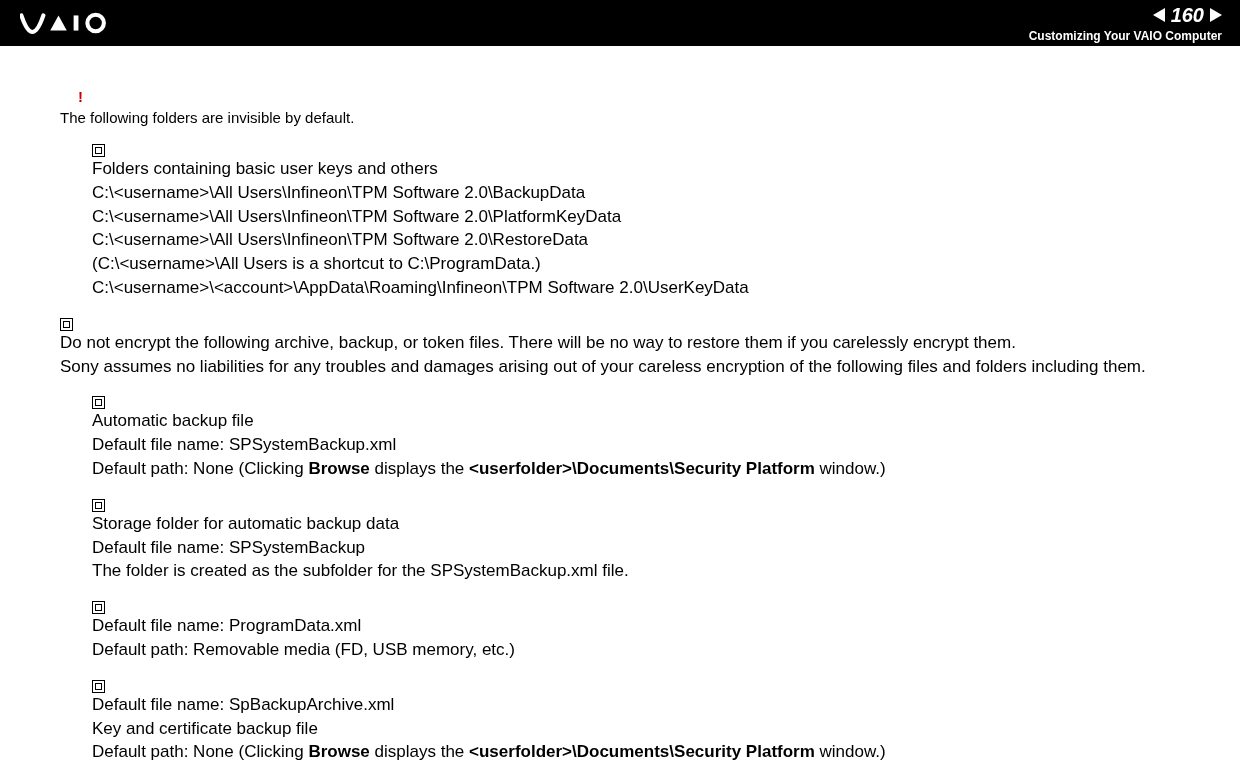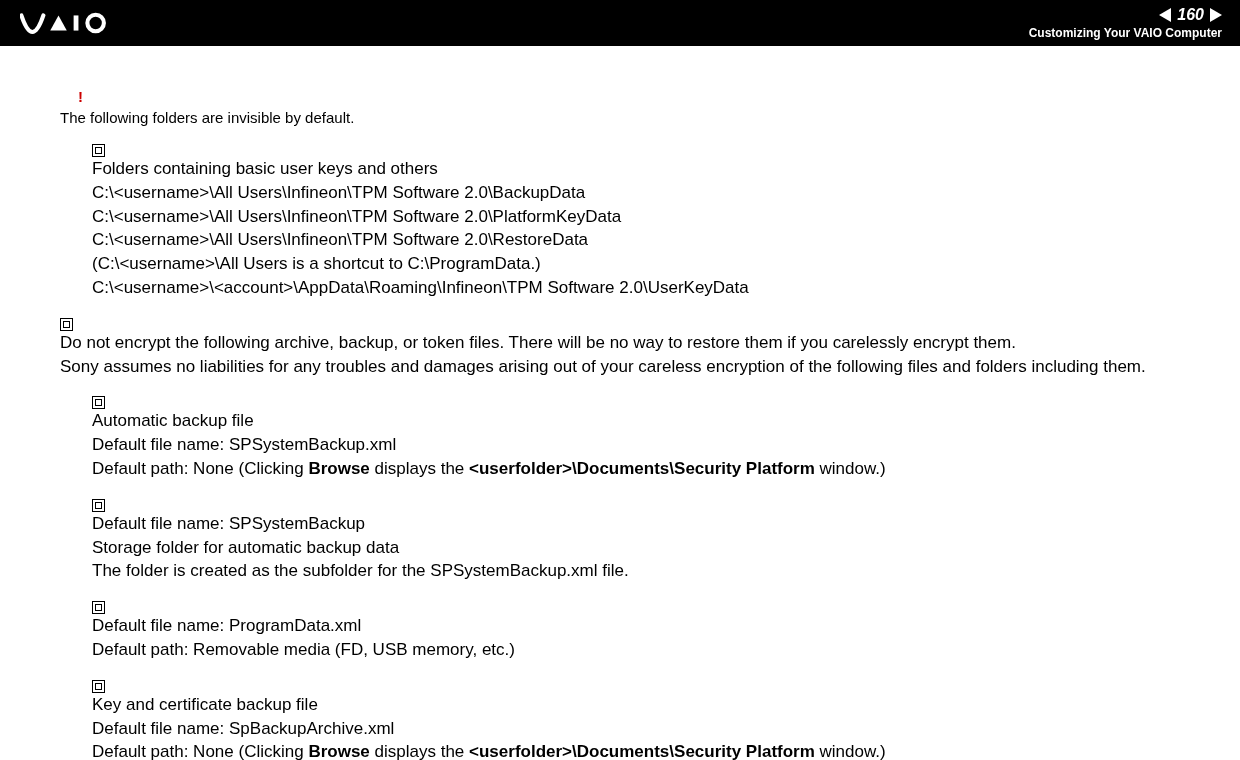--- a/index.html
+++ b/index.html
@@ -5,21 +5,21 @@
   * { margin: 0; padding: 0; box-sizing: border-box; }
   body { font-family: Arial, Helvetica, sans-serif; width: 1240px; height: 760px; background: #fff; overflow: hidden; }
   .header { background: #000; color: #fff; height: 46px; display: flex; align-items: center; justify-content: space-between; padding: 0 10px 0 20px; }
   .logo { display: flex; align-items: center; gap: 2px; }
   .logo svg { height: 22px; }
   .header-right { display: flex; flex-direction: column; align-items: flex-end; padding-right: 8px; }
   .nav-row { display: flex; align-items: center; gap: 6px; margin-bottom: 2px; }
   .tri { width: 0; height: 0; border-top: 7px solid transparent; border-bottom: 7px solid transparent; }
   .tri-left { border-right: 12px solid #fff; }
   .tri-right { border-left: 12px solid #fff; }
-  .page-num { font-weight: bold; font-style: italic; font-size: 16px; }
+  .page-num { font-weight: bold; font-style: italic; font-size: 20px; }
   .section-title { font-weight: bold; font-size: 12px; }
   .content { padding: 40px 30px 20px 60px; color: #000; font-size: 17px; line-height: 1.4; }
   .alert-mark { color: #c00; font-weight: bold; font-size: 15px; margin-left: 18px; }
   .note-text { font-size: 15px; margin-bottom: 12px; }
   .bullet-list { list-style: none; }
   .bullet-item { display: flex; margin-bottom: 14px; flex-direction: column; }
   .bullet-square { flex-shrink: 0; width: 13px; height: 13px; border: 1.5px solid #000; margin-top: 4px; margin-right: 18px; position: relative; }
   .bullet-square::after { content: ""; position: absolute; inset: 2px; border: 1px solid #000; }
   .bullet-text { flex: 1; }
   .indent1 { margin-left: 32px; }
@@ -84,36 +84,36 @@
         <span class="block">Automatic backup file</span>
         <span class="block">Default file name: SPSystemBackup.xml</span>
         <span class="block">
           <span>Default path: None (Clicking </span><span class="bold">Browse</span><span> displays the </span><span class="bold">&lt;userfolder&gt;\Documents\Security Platform</span><span> window.)</span>
         </span>
       </div>
     </li>
     <li class="bullet-item">
       <span class="bullet-square"></span>
       <div class="bullet-text">
+        <span class="block">Storage folder for automatic backup data</span>
         <span class="block">Default file name: SPSystemBackup</span>
-        <span class="block">Storage folder for automatic backup data</span>
         <span class="block">The folder is created as the subfolder for the SPSystemBackup.xml file.</span>
       </div>
     </li>
     <li class="bullet-item">
       <span class="bullet-square"></span>
       <div class="bullet-text">
         <span class="block">Default file name: ProgramData.xml</span>
         <span class="block">Default path: Removable media (FD, USB memory, etc.)</span>
       </div>
     </li>
     <li class="bullet-item">
       <span class="bullet-square"></span>
       <div class="bullet-text">
+        <span class="block">Default file name: SpBackupArchive.xml</span>
         <span class="block">Key and certificate backup file</span>
-        <span class="block">Default file name: SpBackupArchive.xml</span>
         <span class="block">
           <span>Default path: None (Clicking </span><span class="bold">Browse</span><span> displays the </span><span class="bold">&lt;userfolder&gt;\Documents\Security Platform</span><span> window.)</span>
         </span>
       </div>
     </li>
   </ul>
 </div>
 
 </body></html>

